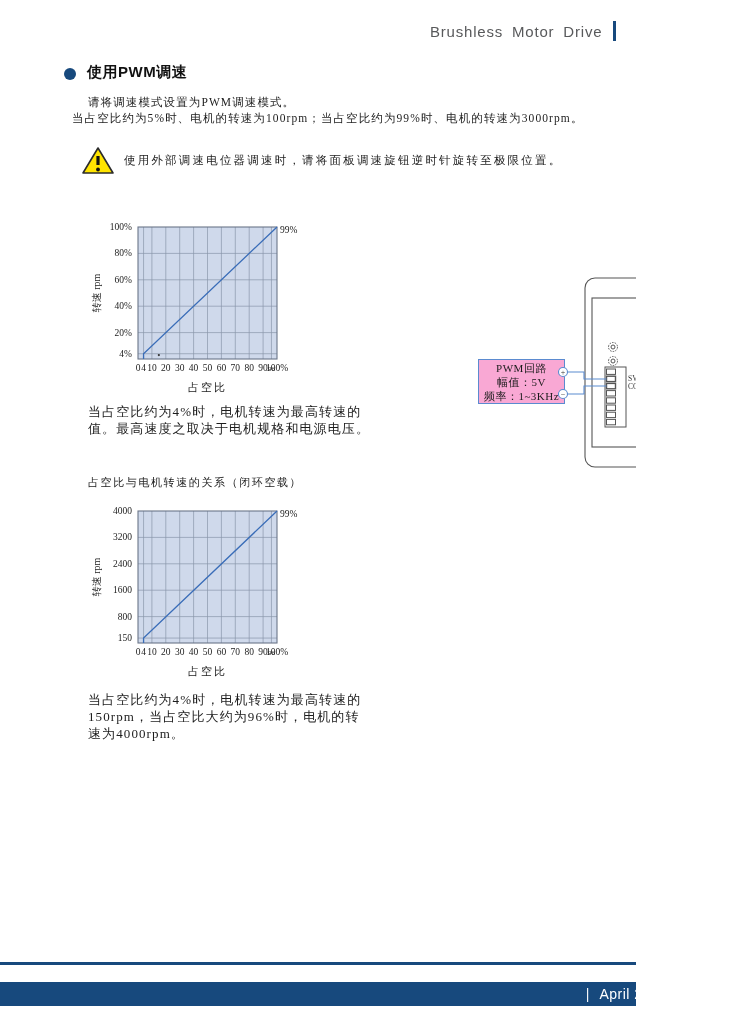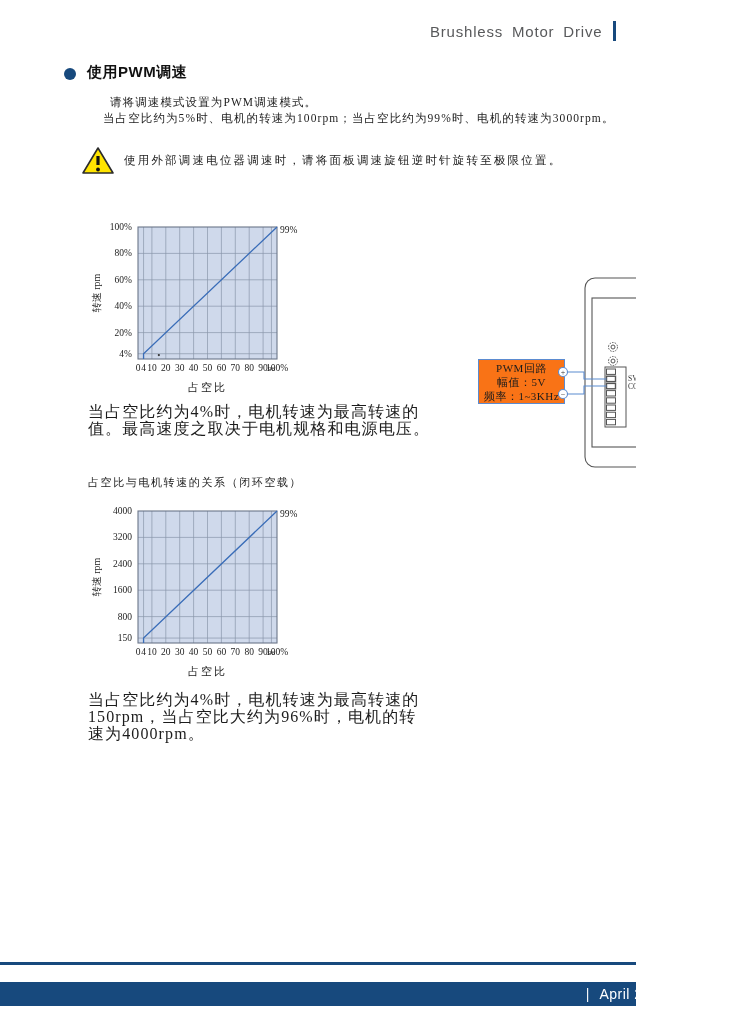--- a/index.html
+++ b/index.html
@@ -14,38 +14,38 @@
 
   .hdr-title{left:430px;top:23px;font-family:"Liberation Sans","DejaVu Sans",sans-serif;
              font-size:15px;color:var(--hdr-gray);letter-spacing:.8px;word-spacing:4px;}
   .hdr-bar{left:613px;top:21px;width:2.5px;height:20px;background:var(--navy);}
 
   .sec-bullet{left:64px;top:68px;width:12px;height:12px;border-radius:50%;background:var(--navy);}
   .sec-title{left:87px;top:63px;font-family:"Liberation Sans","DejaVu Sans",sans-serif;
              font-weight:bold;font-size:15px;color:#111;letter-spacing:.5px;}
 
   .body-line{font-size:11.5px;letter-spacing:1.1px;color:#1c1c1c;white-space:nowrap;}
-  .intro1{left:88px;top:95px;margin-left:22px;}
-  .intro2{left:103px;top:111px;}
+  .intro1{left:88px;top:95px;}
+  .intro2{left:72px;top:111px;}
 
   .warn-icon{left:81px;top:146px;}
   .warn-text{left:124px;top:153px;letter-spacing:2.2px;}
 
   .chart-title{font-size:11px;letter-spacing:1.6px;color:#1c1c1c;white-space:nowrap;}
   .ct1{left:88px;top:194px;}
   .ct2{left:88px;top:475px;}
   svg.chart{overflow:visible;}
   svg.chart text.tick{font-family:"Liberation Serif","DejaVu Serif",serif;fill:#1c1c1c;}
 
-  .para{font-size:16px;letter-spacing:1.1px;line-height:17px;color:#1c1c1c;white-space:nowrap;}
+  .para{font-size:13px;letter-spacing:1.1px;line-height:17px;color:#1c1c1c;white-space:nowrap;}
   .para-open{left:88px;top:403px;}
   .para-closed{left:88px;top:691px;}
 
   .pwm-box{left:478px;top:359px;width:87px;height:45px;border:1.5px solid var(--box-border);
-           background:#f97316;z-index:1;text-align:center;font-size:11px;line-height:14px;
+           background:#f9a8d4;z-index:1;text-align:center;font-size:11px;line-height:14px;
            letter-spacing:.5px;padding-top:1px;box-sizing:border-box;color:#1c1c1c;}
   .diagram-svg{left:455px;top:272px;z-index:2;overflow:visible;}
   .diagram-svg text{font-family:"Liberation Serif","DejaVu Serif",serif;}
 
   .foot-rule{left:0;top:962px;width:750px;height:2.5px;background:var(--navy);}
   .foot-bar{left:0;top:982px;width:750px;height:24px;background:var(--navy);
             display:flex;align-items:center;justify-content:flex-end;padding-right:26px;
             box-sizing:border-box;color:#fff;
             font-family:"Liberation Sans","DejaVu Sans",sans-serif;font-size:14px;}
   .foot-div{margin-right:10px;font-weight:300;opacity:.95;}

